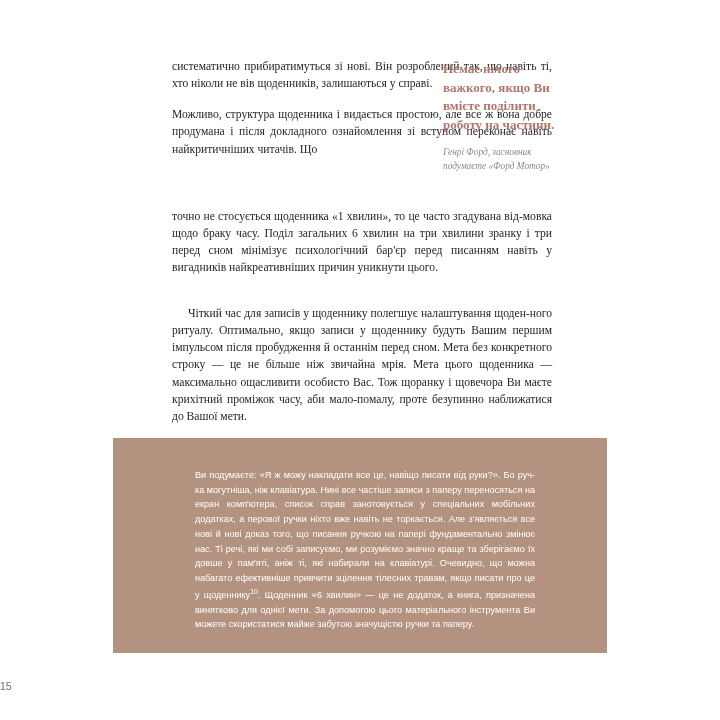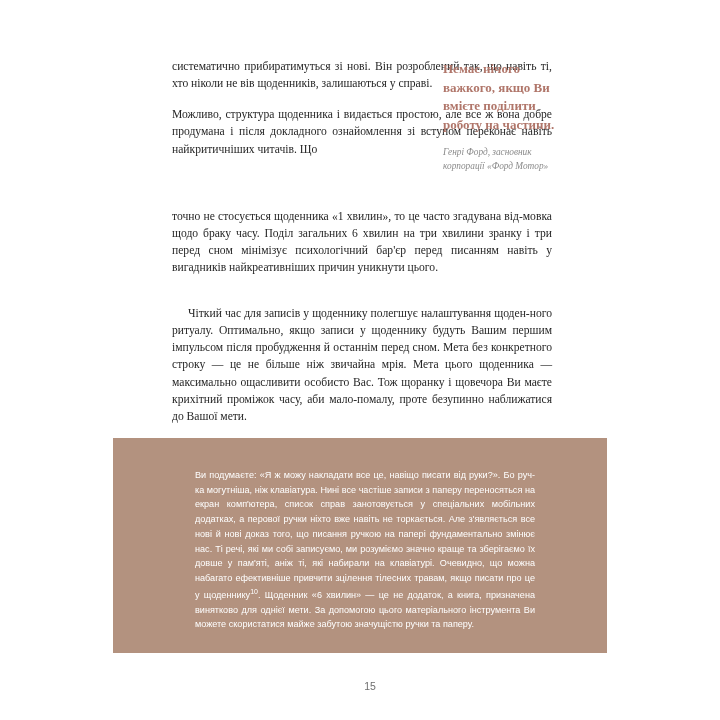--- a/index.html
+++ b/index.html
@@ -100,40 +100,38 @@
     font-size: 7px;
     vertical-align: super;
   }
 
   
   .page-number {
     position: absolute;
     left: 0;
     right: 0;
     top: 680px;
-    text-align: center;
     font-size: 10.5px;
     color: #6e6e6e;
     font-family: "Liberation Sans", sans-serif;
-    padding-left: 20px;
   }
 </style>
 </head>
 <body>
 
 <div class="page">
 
   <div class="content">
     <p class="para">систематично прибиратимуться зі нові. Він розроблений так, що навіть ті, хто ніколи не вів щоденників, залишаються у справі.</p>
     <p class="para">Можливо, структура щоденника і видається простою, але все ж вона добре продумана і після докладного ознайомлення зі вступом переконає навіть найкритичніших читачів. Що</p>
   </div>
 
   <div class="pullquote">
     <p class="pullquote-text">Немає нічого важкого, якщо Ви вмієте поділити роботу на частини.</p>
-    <p class="pullquote-attrib">Генрі Форд, засновник корпорації «Форд Мотор»</p>
+    <p class="pullquote-attrib">Генрі Форд, засновник подумаєте «Форд Мотор»</p>
   </div>
 
   <p class="para-wide" style="top:208px;">точно не стосується щоденника «1 хвилин», то це часто згадувана від-мовка щодо браку часу. Поділ загальних 6 хвилин на три хвилини зранку і три перед сном мінімізує психологічний бар'єр перед писанням навіть у вигадників найкреативніших причин уникнути цього.</p>
   <p class="para-wide" style="top:305px; text-indent:16px;">Чіткий час для записів у щоденнику полегшує налаштування щоден-ного ритуалу. Оптимально, якщо записи у щоденнику будуть Вашим першим імпульсом після пробудження й останнім перед сном. Мета без конкретного строку — це не більше ніж звичайна мрія. Мета цього щоденника — максимально ощасливити особисто Вас. Тож щоранку і щовечора Ви маєте крихітний проміжок часу, аби мало-помалу, проте безупинно наближатися до Вашої мети.</p>
 
   <div class="note-box">
     <p class="note-text"><span>Ви подумаєте: «Я ж можу накладати все це, навіщо писати від руки?». Бо руч-ка могутніша, ніж клавіатура. Нині все частіше записи з паперу переносяться на екран комп'ютера, список справ занотовується у спеціальних мобільних додатках, а перової ручки ніхто вже навіть не торкається. Але з'являється все нові й нові доказ того, що писання ручкою на папері фундаментально змінює нас. Ті речі, які ми собі записуємо, ми розуміємо значно краще та зберігаємо їх довше у пам'яті, аніж ті, які набирали на клавіатурі. Очевидно, що можна набагато ефективніше привчити зцілення тілесних травам, якщо писати про це у щоденнику</span><sup>10</sup><span>. Щоденник «6 хвилин» — це не додаток, а книга, призначена винятково для однієї мети. За допомогою цього матеріального інструмента Ви можете скористатися майже забутою значущістю ручки та паперу.</span></p>
   </div>
 
   <div class="page-number">15</div>

